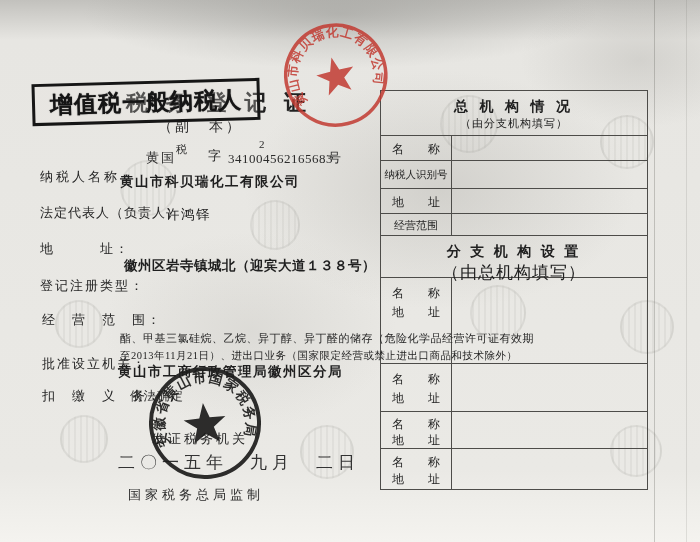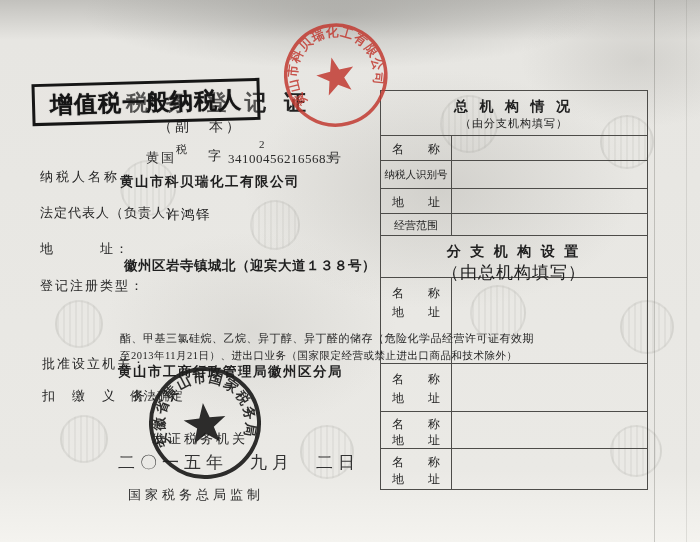--- a/index.html
+++ b/index.html
@@ -67,20 +67,21 @@
   <div class="abs val" style="left:120px;top:173px;">黄山市科贝瑞化工有限公司</div>
 
   <div class="abs lbl" style="left:40px;top:204px;letter-spacing:1px;">法定代表人（负责人）：</div>
   <div class="abs val" style="left:166px;top:206px;font-weight:normal;">许鸿铎</div>
 
   <div class="abs lbl" style="left:40px;top:240px;">地　　　址：</div>
   <div class="abs val" style="left:124px;top:243px;letter-spacing:.5px;margin-top:14px;">徽州区岩寺镇城北（迎宾大道１３８号）</div>
 
   <div class="abs lbl" style="left:40px;top:277px;">登记注册类型：</div>
 
+  <div class="abs lbl" style="left:42px;top:311px;">经　营　范　围：</div>
   <div class="abs scope" style="left:120px;top:331px;font-size:11px;">酯、甲基三氯硅烷、乙烷、异丁醇、异丁醛的储存（危险化学品经营许可证有效期</div>
   <div class="abs scope" style="left:120px;top:349px;">至2013年11月21日）、进出口业务（国家限定经营或禁止进出口商品和技术除外）</div>
 
   <div class="abs lbl" style="left:42px;top:355px;">批准设立机关：</div>
   <div class="abs val" style="left:118px;top:363px;">黄山市工商行政管理局徽州区分局</div>
 
   <div class="abs lbl" style="left:42px;top:387px;">扣　缴　义　务：</div>
   <div class="abs" style="left:130px;top:388px;font-size:12.5px;letter-spacing:1px;white-space:nowrap;">依法确定</div>
 
   <div class="abs lbl" style="left:152px;top:430px;letter-spacing:3px;z-index:2;">发证税务机关</div>

